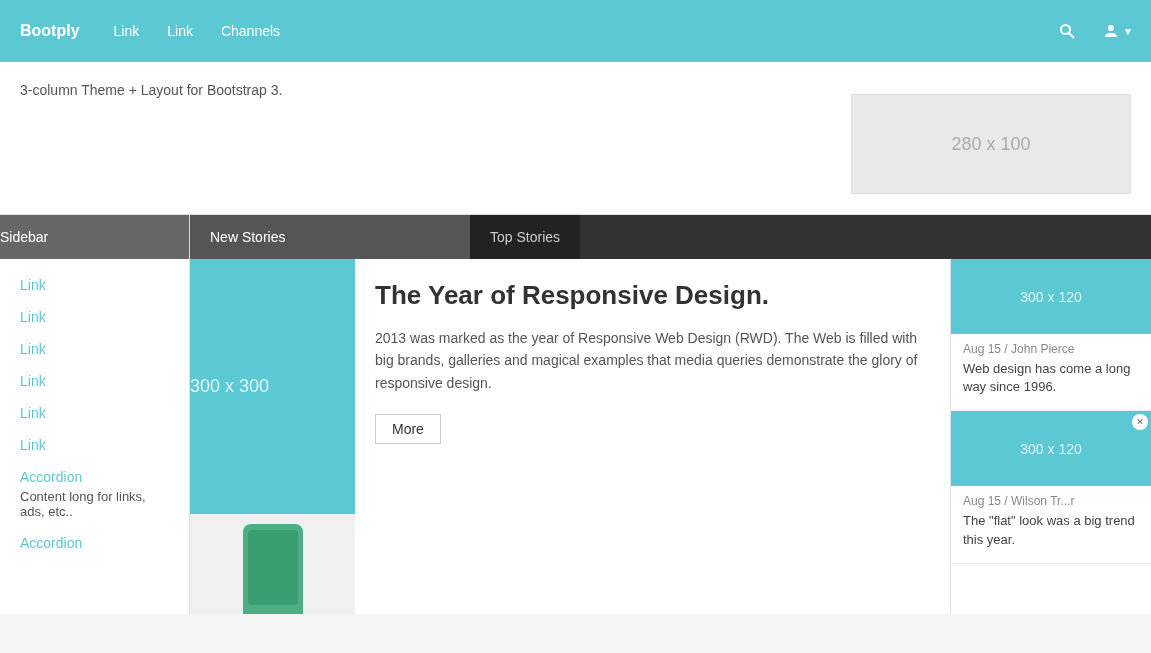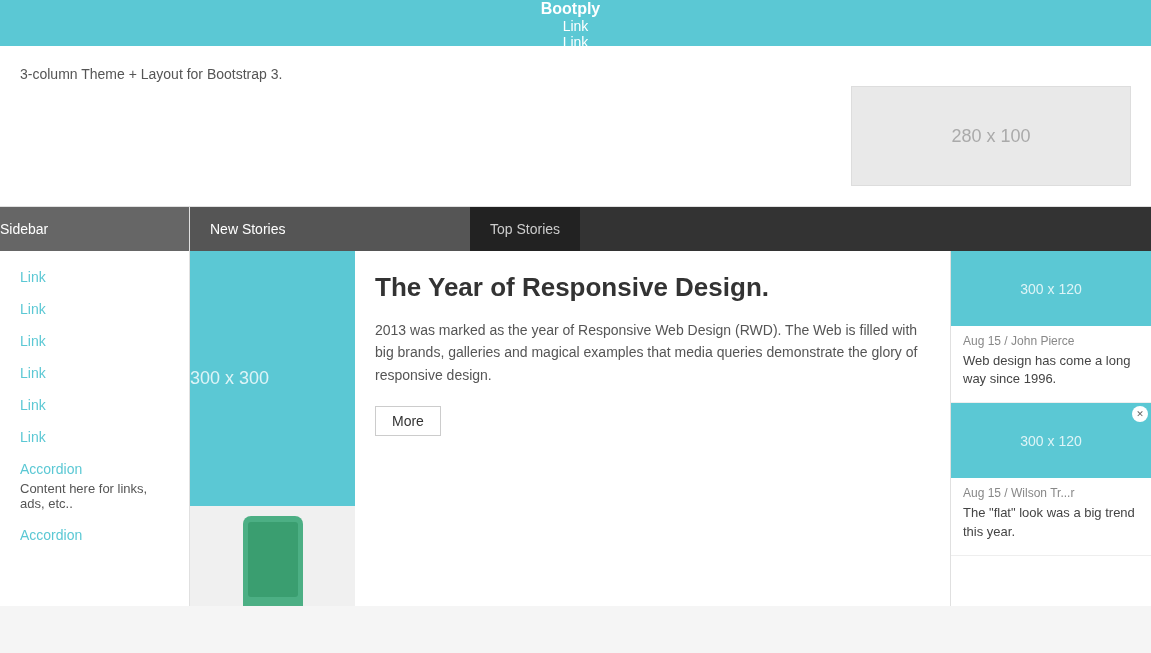--- a/index.html
+++ b/index.html
@@ -3,23 +3,22 @@
   <meta charset="utf-8">
   <style>
     * { margin: 0; padding: 0; box-sizing: border-box; }
     body { font-family: Arial, Helvetica, sans-serif; font-size: 14px; background: #f5f5f5; }
 
     
     .navbar {
       background: #5bc8d4;
       display: flex;
       align-items: center;
-      height: 46px;
+      height: 62px;
       padding: 0 10px;
-      flex-direction: column;
     }
     .navbar-brand {
       color: #fff;
       font-weight: bold;
       font-size: 16px;
       margin-right: 10px;
       padding: 0 10px;
     }
     .navbar-link {
       color: #fff;
@@ -70,21 +69,21 @@
       background: #e9e9e9;
       width: 280px;
       height: 100px;
       display: flex;
       align-items: center;
       justify-content: center;
       color: #aaa;
       font-size: 18px;
       border: 1px solid #ddd;
       flex-shrink: 0;
-      margin-top: 20px;
+      margin-top: 12px;
     }
 
     
     .tab-bar {
       display: flex;
       background: #333;
       height: 44px;
     }
     .tab-item {
       display: flex;
@@ -320,21 +319,21 @@
 <div class="main-content">
 
   <div class="sidebar">
     <a class="sidebar-link">Link</a>
     <a class="sidebar-link">Link</a>
     <a class="sidebar-link">Link</a>
     <a class="sidebar-link">Link</a>
     <a class="sidebar-link">Link</a>
     <a class="sidebar-link">Link</a>
     <span class="sidebar-accordion-title">Accordion</span>
-    <div class="sidebar-accordion-content">Content here for links, ads, etc..</div>
+    <div class="sidebar-accordion-content">Content long for links, ads, etc..</div>
     <span class="sidebar-accordion-title">Accordion</span>
   </div>
 
   <div class="content-area">
 
     <div class="middle-col">
       <div class="image-row">
 
         <div class="featured-image-300">
           <span>300 x 300</span>

